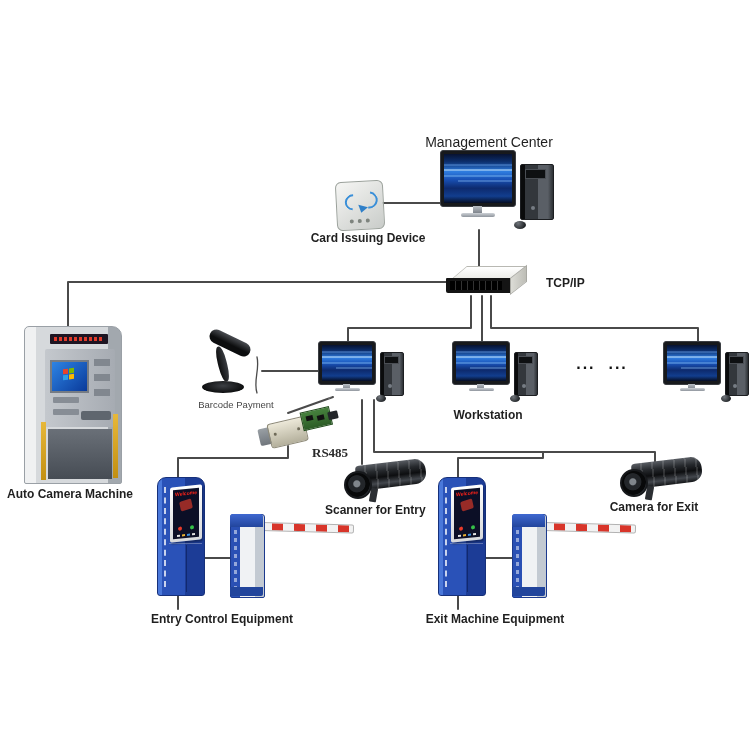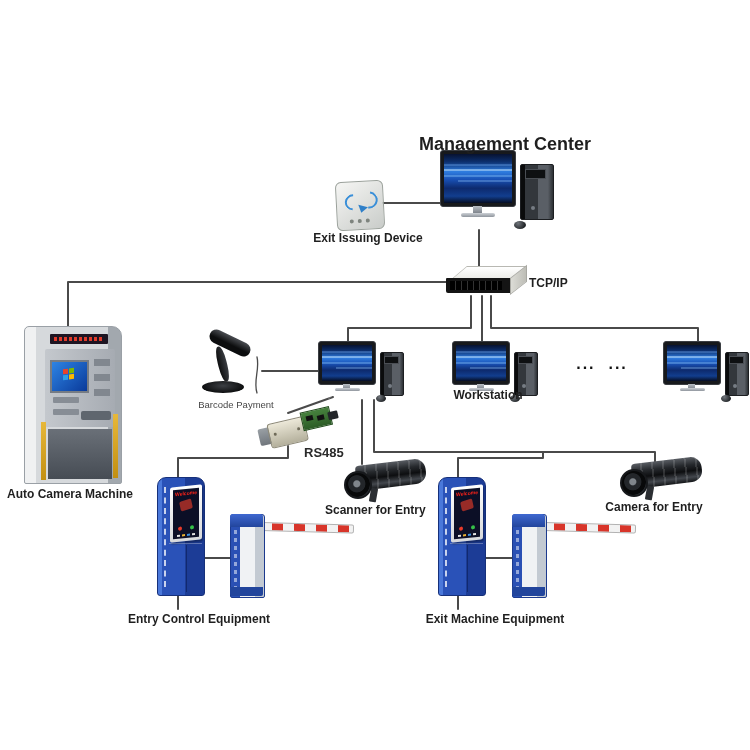--- a/index.html
+++ b/index.html
@@ -1,21 +1,21 @@
 <!DOCTYPE html>
 <html><head>
 <meta charset="utf-8">
 <style>
   html,body{margin:0;padding:0;background:#ffffff;}
   .canvas{position:relative;width:750px;height:750px;background:#ffffff;overflow:hidden;
           font-family:"Liberation Sans",sans-serif;}
   svg.connectors{position:absolute;left:0;top:0;z-index:1;}
   .dev{position:absolute;z-index:2;}
   .lbl{position:absolute;z-index:5;font:600 12px "Liberation Sans",sans-serif;color:#1f1f1f;text-align:center;white-space:pre;}
-  .lbl.bold{font-weight:700;font-size:18px;}
+  .lbl.bold{font-weight:400;font-size:14px;}
   .lbl.small{font:400 9.5px "Liberation Sans",sans-serif;color:#474747;}
   .lbl.left{text-align:left;}
   .lbl.rs{font-weight:700;font-size:13px;color:#2a2a2a;}
   .lbl.dots{font:700 16px "Liberation Sans",sans-serif;letter-spacing:2px;color:#111;}
 
   
   .pc .monitor{position:absolute;background:#17191c;border:1px solid #3a3d42;border-radius:3px;padding:3px;}
   .pc .screen{width:100%;height:100%;position:relative;overflow:hidden;
     background:linear-gradient(180deg,#071230 0%,#0c2f6e 16%,#2f7de0 36%,#1950b4 52%,#0d2a6e 70%,#123e8e 86%,#050d24 100%);}
   .pc .screen::after{content:"";position:absolute;left:0;right:0;top:30%;height:2px;background:rgba(190,225,255,.55);
@@ -165,30 +165,30 @@
       <polyline points="543,452 543,458 458,458 458,477"></polyline>
       <polyline points="205,558 231,558"></polyline>
       <polyline points="486,558 513,558"></polyline>
       <polyline points="178,596 178,609"></polyline>
       <polyline points="458,596 458,609"></polyline>
       <path d="M257,357 C260,369 253,381 257,393" stroke-width="1.3"></path>
     </g>
   </svg>
 
   <div class="lbl bold" style="left:419px;top:134px;width:140px;">Management Center</div>
-  <div class="lbl" style="left:308px;top:231px;width:120px;">Exit Issuing Device</div>
-  <div class="lbl left" style="left:529px;top:276px;width:60px;">TCP/IP</div>
+  <div class="lbl" style="left:308px;top:231px;width:120px;">Card Issuing Device</div>
+  <div class="lbl left" style="left:546px;top:276px;width:60px;">TCP/IP</div>
   <div class="lbl" style="left:0px;top:487px;width:140px;">Auto Camera Machine</div>
   <div class="lbl small" style="left:194px;top:399px;width:84px;">Barcode Payment</div>
-  <div class="lbl rs left" style="left:304px;top:445px;width:60px;">RS485</div>
-  <div class="lbl" style="left:447px;top:388px;width:82px;text-align:center;">Workstation</div>
+  <div class="lbl rs left" style="left:312px;top:445px;width:60px;font-family:Liberation Serif, serif;">RS485</div>
+  <div class="lbl" style="left:447px;top:408px;width:82px;text-align:center;">Workstation</div>
   <div class="lbl dots" style="left:566px;top:355px;width:72px;">...  ...</div>
   <div class="lbl" style="left:325px;top:503px;width:100px;">Scanner for Entry</div>
-  <div class="lbl" style="left:604px;top:500px;width:100px;">Camera for Entry</div>
-  <div class="lbl" style="left:119px;top:612px;width:160px;">Entry Control Equipment</div>
+  <div class="lbl" style="left:604px;top:500px;width:100px;">Camera for Exit</div>
+  <div class="lbl" style="left:142px;top:612px;width:160px;">Entry Control Equipment</div>
   <div class="lbl" style="left:415px;top:612px;width:160px;">Exit Machine Equipment</div>
 
   <div class="dev pc large" style="left:440px;top:150px;">
     <div class="monitor">
         <div class="screen"></div>
       </div>
     <div class="stand"></div>
     <div class="base"></div>
     <div class="tower"></div>
     <div class="keyboard"></div>

